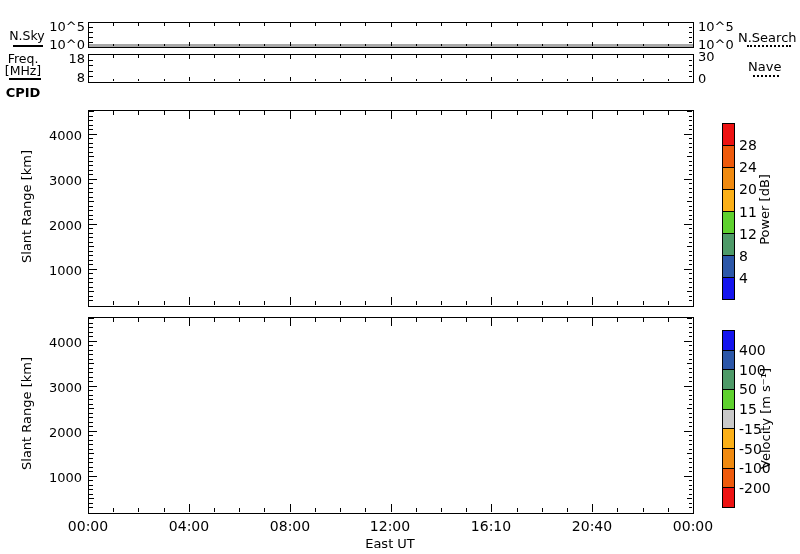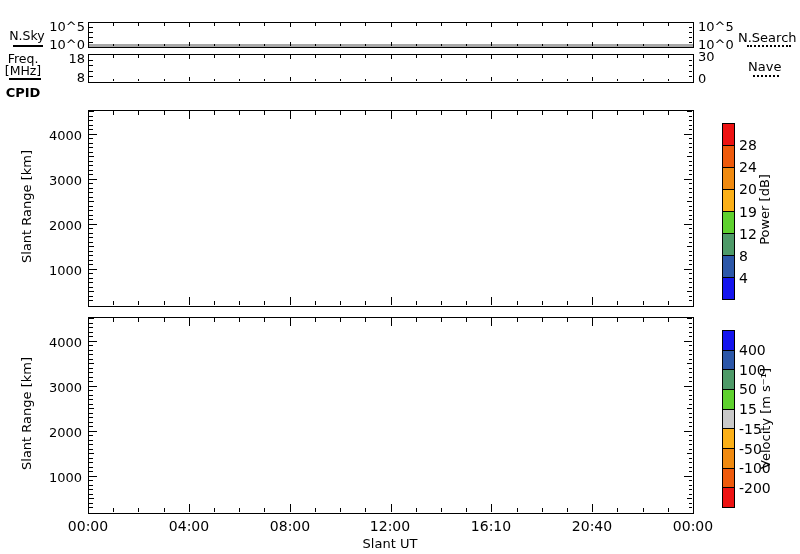--- a/index.html
+++ b/index.html
@@ -70,21 +70,21 @@
   <div class="lbl r f13" style="left:38px; top:426px; width:44px;">2000</div>
   <div class="lbl r f13" style="left:38px; top:471px; width:44px;">1000</div>
 
   <div class="lbl c f14" style="left:56px;  top:518px; width:64px;">00:00</div>
   <div class="lbl c f14" style="left:157px; top:518px; width:64px;">04:00</div>
   <div class="lbl c f14" style="left:258px; top:518px; width:64px;">08:00</div>
   <div class="lbl c f14" style="left:358px; top:518px; width:64px;">12:00</div>
   <div class="lbl c f14" style="left:459px; top:518px; width:64px;">16:10</div>
   <div class="lbl c f14" style="left:560px; top:518px; width:64px;">20:40</div>
   <div class="lbl c f14" style="left:661px; top:518px; width:64px;">00:00</div>
-  <div class="lbl c f13" style="left:340px; top:537px; width:100px;">Slant UT</div>
+  <div class="lbl c f13" style="left:340px; top:537px; width:100px;">East UT</div>
 
   <div class="cbar" id="cbar-power" style="left:722px; top:123px; height:177px;">
       <div class="seg" style="background: rgb(237, 18, 18);"></div>
       <div class="seg" style="background: rgb(238, 90, 12);"></div>
       <div class="seg" style="background: rgb(240, 138, 16);"></div>
       <div class="seg" style="background: rgb(251, 176, 24);"></div>
       <div class="seg" style="background: rgb(94, 209, 46);"></div>
       <div class="seg" style="background: rgb(78, 154, 104);"></div>
       <div class="seg" style="background: rgb(44, 87, 168);"></div>
       <div class="seg" style="background: rgb(20, 20, 238);"></div>
@@ -471,21 +471,21 @@
     <div class="tick" style="left: 688.5px; top: 59.6px; width: 3.5px; height: 1px;"></div>
     <div class="tick" style="left: 89px; top: 65.2px; width: 3.5px; height: 1px;"></div>
     <div class="tick" style="left: 688.5px; top: 65.2px; width: 3.5px; height: 1px;"></div>
     <div class="tick" style="left: 89px; top: 70.8px; width: 3.5px; height: 1px;"></div>
     <div class="tick" style="left: 688.5px; top: 70.8px; width: 3.5px; height: 1px;"></div>
     <div class="tick" style="left: 89px; top: 76.4px; width: 3.5px; height: 1px;"></div>
     <div class="tick" style="left: 688.5px; top: 76.4px; width: 3.5px; height: 1px;"></div>
     <div class="lbl f14" style="left: 739px; top: 137.125px; width: 40px;">28</div>
     <div class="lbl f14" style="left: 739px; top: 159.25px; width: 40px;">24</div>
     <div class="lbl f14" style="left: 739px; top: 181.375px; width: 40px;">20</div>
-    <div class="lbl f14" style="left: 739px; top: 203.5px; width: 40px;">19</div>
+    <div class="lbl f14" style="left: 739px; top: 203.5px; width: 40px;">11</div>
     <div class="lbl f14" style="left: 739px; top: 225.625px; width: 40px;">12</div>
     <div class="lbl f14" style="left: 739px; top: 247.75px; width: 40px;">8</div>
     <div class="lbl f14" style="left: 739px; top: 269.875px; width: 40px;">4</div>
     <div class="lbl f14" style="left: 739px; top: 341.778px; width: 40px;">400</div>
     <div class="lbl f14" style="left: 739px; top: 361.556px; width: 40px;">100</div>
     <div class="lbl f14" style="left: 739px; top: 381.333px; width: 40px;">50</div>
     <div class="lbl f14" style="left: 739px; top: 401.111px; width: 40px;">15</div>
     <div class="lbl f14" style="left: 739px; top: 420.889px; width: 40px;">-15</div>
     <div class="lbl f14" style="left: 739px; top: 440.667px; width: 40px;">-50</div>
     <div class="lbl f14" style="left: 739px; top: 460.444px; width: 40px;">-100</div>

